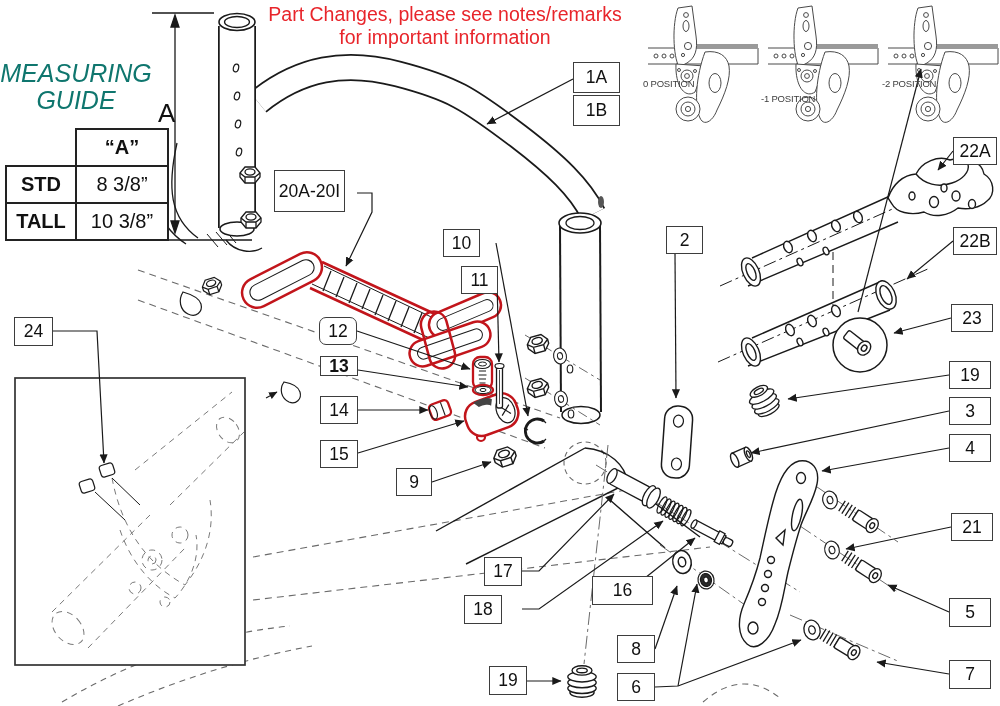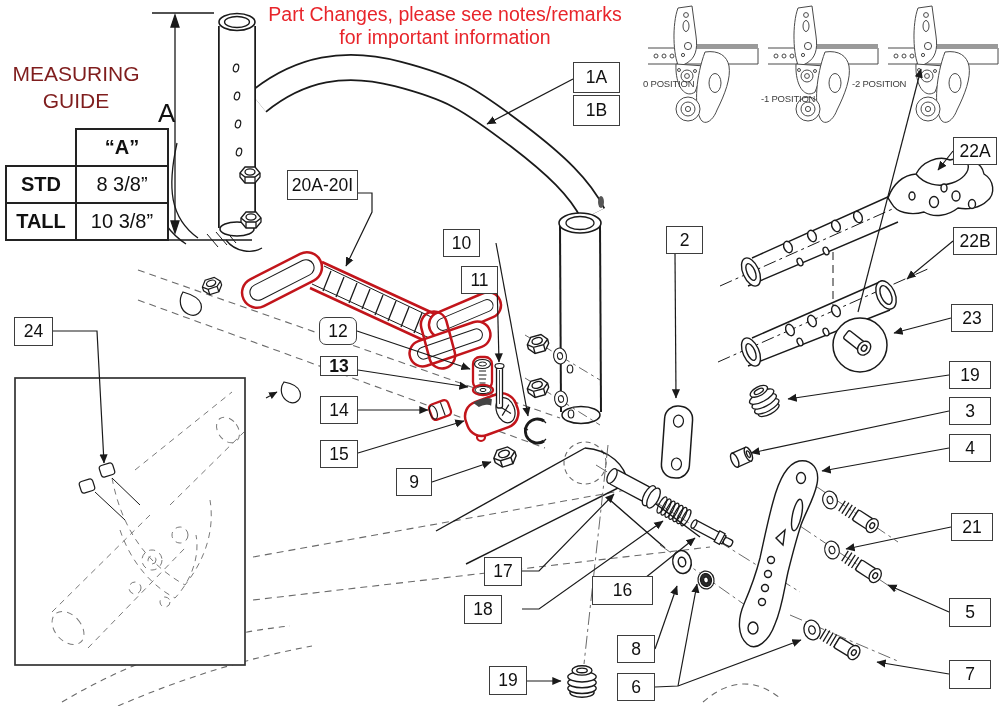--- a/index.html
+++ b/index.html
@@ -2,21 +2,21 @@
 <html><head>
 <meta charset="utf-8">
 <style>
   html,body{margin:0;padding:0;background:#fff;}
   #stage{position:relative;width:1000px;height:706px;background:#fff;overflow:hidden;
          font-family:"Liberation Sans",sans-serif;color:#111;}
   #art{position:absolute;left:0;top:0;}
   .notice{position:absolute;left:240px;top:3px;width:410px;text-align:center;
           font-size:19.5px;line-height:23px;font-weight:400;}
   .mg-title{position:absolute;left:0px;top:60px;width:152px;text-align:center;
-            font-size:21px;line-height:27px;color:#7f1d1d;}
+            font-style:italic;font-size:25px;line-height:27px;color:#0f766e;}
   .mg-table{position:absolute;left:5px;top:128px;border-collapse:collapse;}
   .mg-table td{border:2px solid #222;background:#fff;text-align:center;
                font-size:20px;padding:0 6px;height:35px;}
   .mg-table td.nob{border:none;background:transparent;}
   .mg-table td.lab{font-weight:bold;width:56px;}
   .mg-table td.val{width:78px;}
   .mg-table td.hdr{font-weight:bold;}
   .dimA{position:absolute;left:158px;top:98px;font-size:26px;}
   .callout{position:absolute;box-sizing:border-box;border:1.8px solid #3d3d3d;background:#fff;
            display:flex;align-items:center;justify-content:center;font-size:17.5px;
@@ -397,25 +397,25 @@
     <td class="lab">TALL</td>
     <td class="val">10 3/8”</td>
   </tr>
 </tbody>
     </table>
 
 <div class="dimA">A</div>
 
 <div class="poslabel" style="left:643px;top:78px;">0 POSITION</div>
 <div class="poslabel" style="left:761px;top:78px;margin-top:15px;">-1 POSITION</div>
-<div class="poslabel" style="left:852px;top:78px;">-2 POSITION</div>
+<div class="poslabel" style="left:882px;top:78px;">-2 POSITION</div>
 
 <div class="callout" style="left:573px;top:62px;width:47px;height:31px;">1A</div>
 <div class="callout" style="left:573px;top:95px;width:47px;height:31px;">1B</div>
-<div class="callout" style="left:287px;top:170px;width:71px;height:30px;">20A-20I</div>
+<div class="callout" style="left:274px;top:170px;width:71px;height:42px;">20A-20I</div>
 <div class="callout" style="left:443px;top:229px;width:37px;height:28px;">10</div>
 <div class="callout" style="left:461px;top:266px;width:37px;height:28px;">11</div>
 <div class="callout" style="left:666px;top:226px;width:37px;height:28px;">2</div>
 <div class="callout" style="left:953px;top:137px;width:44px;height:28px;">22A</div>
 <div class="callout" style="left:953px;top:227px;width:44px;height:28px;">22B</div>
 <div class="callout" style="left:951px;top:304px;width:42px;height:28px;">23</div>
 <div class="callout" style="left:949px;top:361px;width:42px;height:28px;">19</div>
 <div class="callout" style="left:949px;top:397px;width:42px;height:28px;">3</div>
 <div class="callout" style="left:949px;top:434px;width:42px;height:28px;">4</div>
 <div class="callout" style="left:951px;top:513px;width:42px;height:28px;">21</div>

